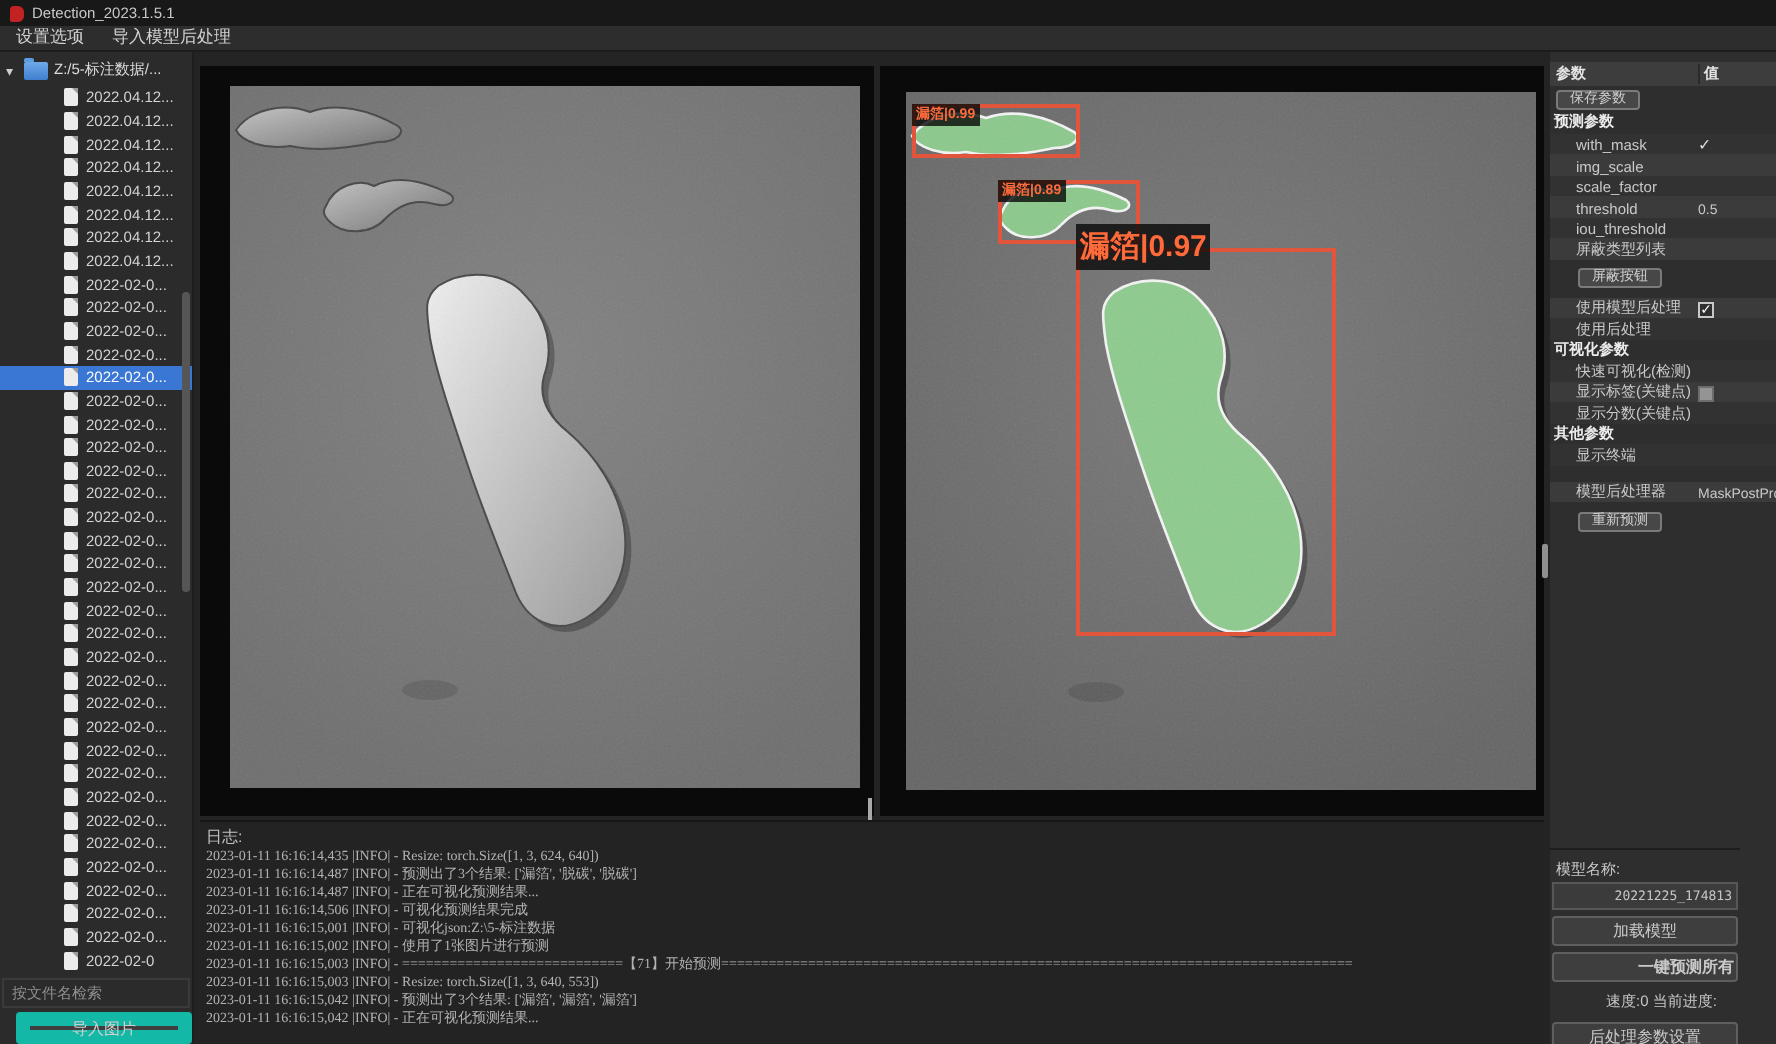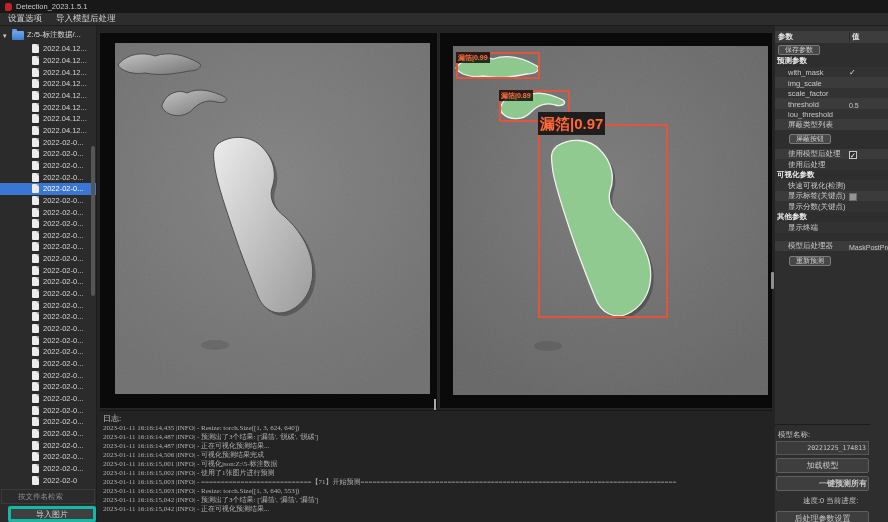--- a/index.html
+++ b/index.html
@@ -26,22 +26,22 @@
   .root-label{font-size:7.5px;color:#dcdcdc;white-space:nowrap;}
   .file-list{position:absolute;left:0;top:17px;width:97px;height:470px;overflow:hidden;}
   .file-item{display:flex;align-items:center;height:11.66px;padding-left:32px;gap:4px;box-sizing:border-box;}
   .file-item.selected{background:#3a76d3;}
   .file-icon{width:7px;height:9px;background:#ececec;border-radius:1px;position:relative;flex:0 0 auto;}
   .file-icon:after{content:"";position:absolute;right:0;top:0;border-style:solid;border-width:0 3px 3px 0;border-color:transparent #9b9b9b transparent transparent;}
   .file-label{font-size:7.5px;color:#d4d4d4;white-space:nowrap;}
   .file-item.selected .file-label{color:#ffffff;}
   .side-scroll{position:absolute;right:1px;top:120px;width:4px;height:150px;background:#565656;border-radius:2px;}
   .search-box{position:absolute;left:1px;right:1px;top:463px;height:15px;border:1px solid #3a3a3a;
-    background:#2b2b2b;font-size:7.5px;color:#8f8f8f;display:flex;align-items:center;padding-left:16px;box-sizing:border-box;}
-  .import-btn{position:absolute;left:8px;right:0;top:480px;height:16px;background:#3f3f3f;border:3px solid #14b8a6;
+    background:#2b2b2b;font-size:7.5px;color:#8f8f8f;display:flex;align-items:center;padding-left:4px;box-sizing:border-box;}
+  .import-btn{position:absolute;left:8px;right:0;top:480px;height:16px;background:#3f3f3f;border:7px solid #14b8a6;
     border-radius:2px;color:#cfcfcf;font-size:8px;display:flex;align-items:center;justify-content:center;font-family:Liberation Mono, monospace;}
   
   .img-panel{position:absolute;background:#0a0a0a;}
   .panel-left{left:100px;top:33px;width:337px;height:375px;}
   .panel-right{left:440px;top:33px;width:332px;height:375px;}
   .photo{position:absolute;overflow:hidden;}
   .photo-left{left:15px;top:10px;width:315px;height:351px;background:radial-gradient(circle at 50% 40%,#828282,#6f6f6f 85%);}
   .photo-right{left:13px;top:13px;width:315px;height:349px;background:radial-gradient(circle at 50% 40%,#7a7a7a,#666666 85%);}
   .photo svg{position:absolute;left:0;top:0;}
   .det-box{position:absolute;border:2px solid #e2543b;box-sizing:border-box;}

